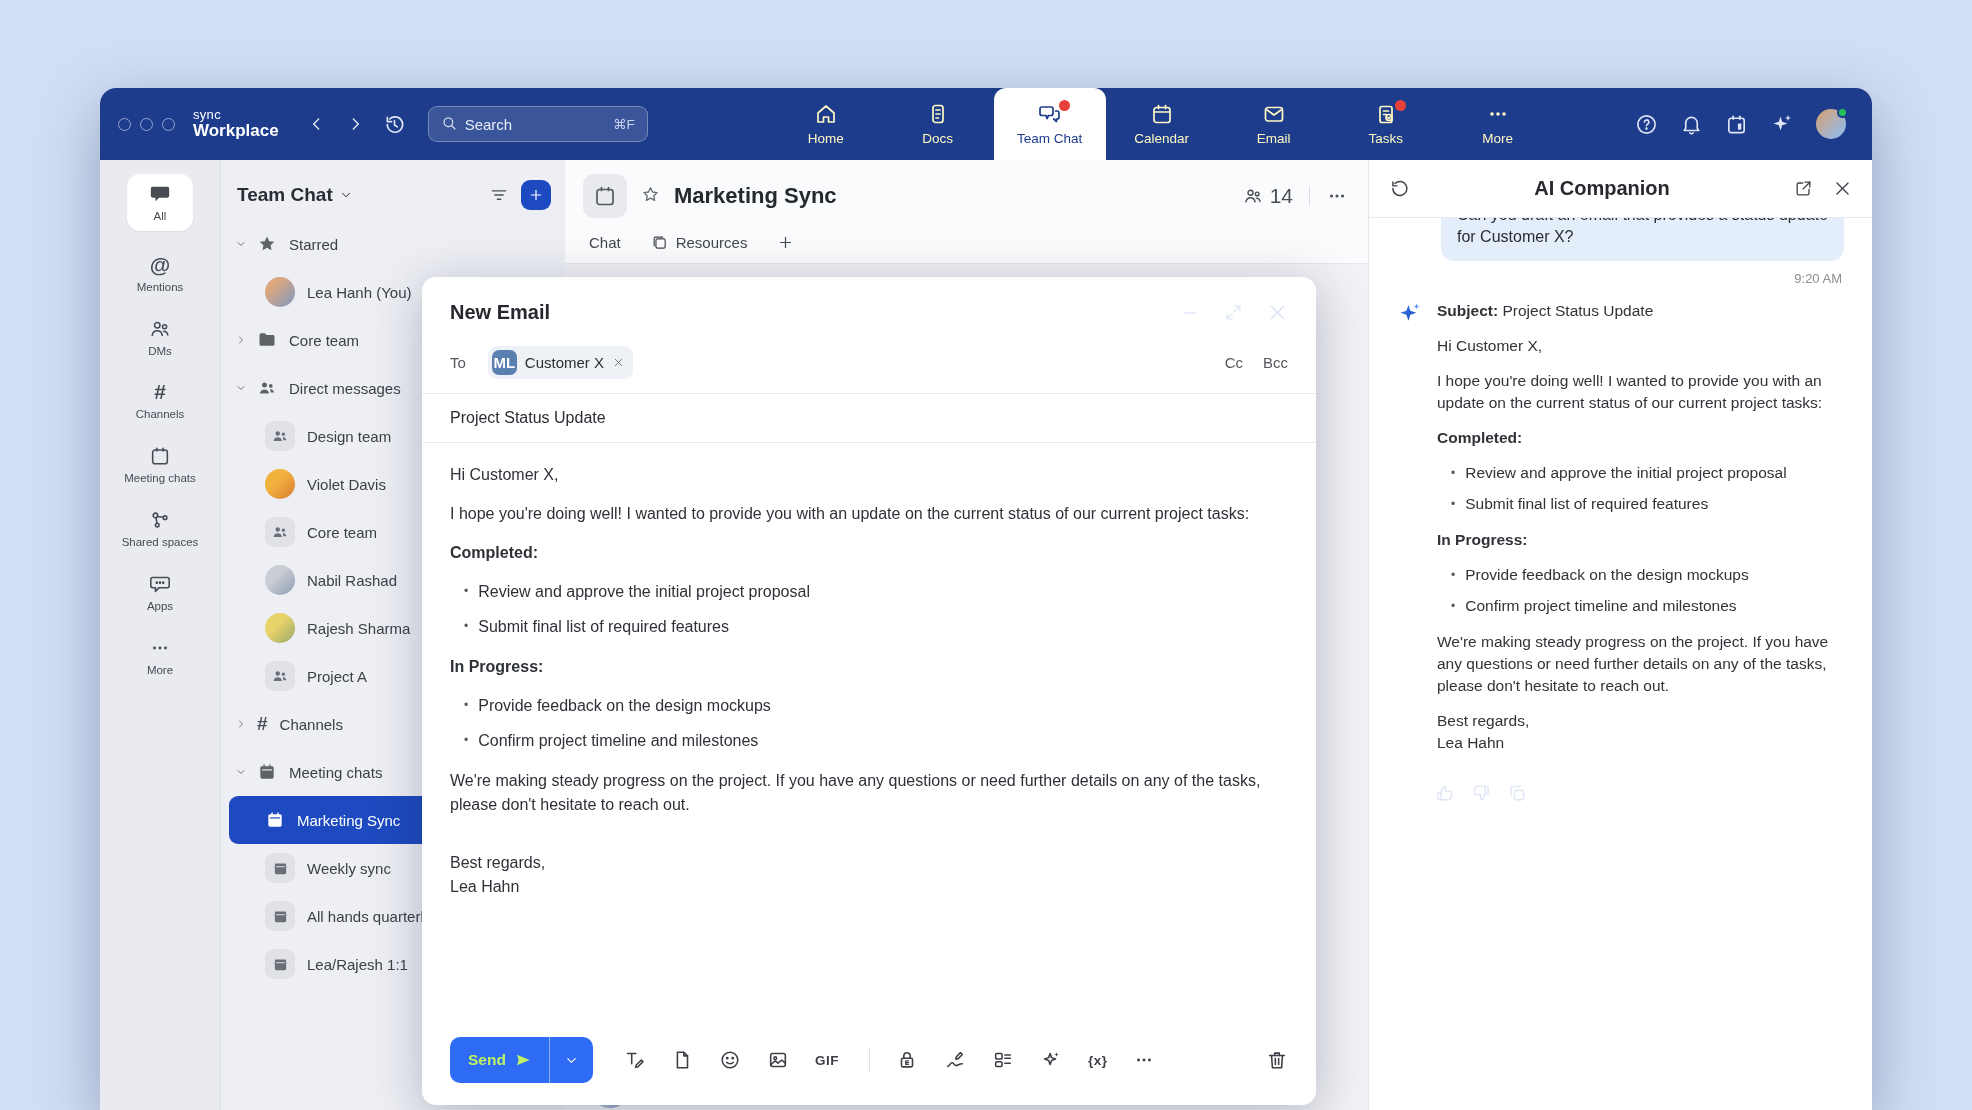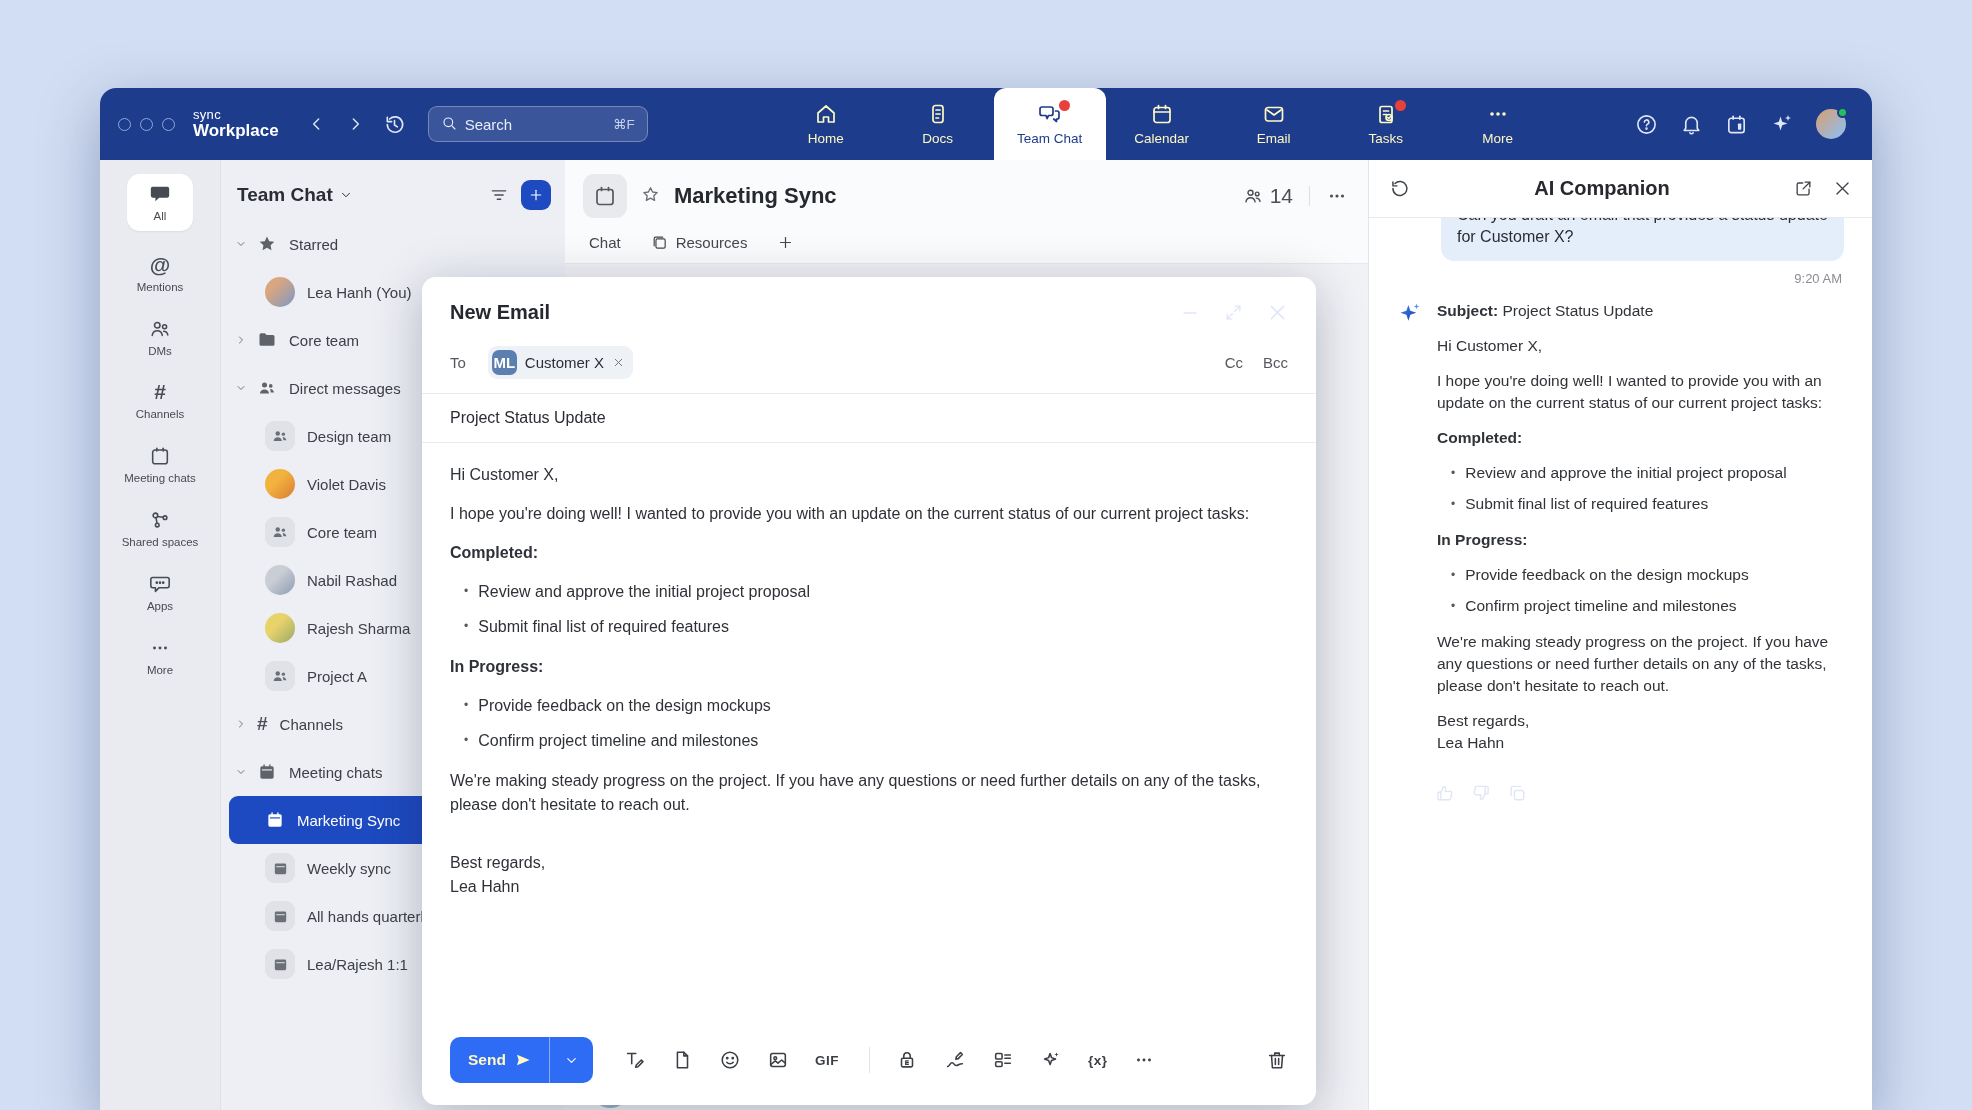--- a/index.html
+++ b/index.html
@@ -88,21 +88,21 @@
   .chip-av{width:25px;height:25px;border-radius:7px;background:#5b7fae;color:#fff;font-size:15px;font-weight:700;display:grid;place-items:center}
   .ccbcc{margin-left:auto;display:flex;gap:20px}
   .ccbcc span{cursor:pointer}
   .m-subject{padding:15px 28px;border-bottom:1px solid #eaebef;font-size:16px;color:#2a2d33}
   .m-body{padding:20px 28px;font-size:16px;color:#2e3137;line-height:1.5;flex:1;overflow:hidden}
   .m-body p{margin-bottom:15px}
   .m-body .blt{margin-bottom:11px}
   .sig{margin-top:34px}
   .m-foot{display:flex;align-items:center;padding:16px 28px 22px;gap:0}
   .sendgrp{display:flex;height:46px;border-radius:10px;overflow:hidden;margin-right:30px}
-  .send-main{background:#2e6cf6;color:#fef9c3;font-size:15.5px;font-weight:600;border:none;display:flex;align-items:center;gap:9px;padding:8px 18px;cursor:pointer}
+  .send-main{background:#2e6cf6;color:#bef264;font-size:15.5px;font-weight:600;border:none;display:flex;align-items:center;gap:9px;padding:8px 18px;cursor:pointer}
   .send-split{background:#2e6cf6;border:none;border-left:1px solid rgba(255,255,255,.45);color:#fff;width:44px;display:grid;place-items:center;cursor:pointer}
   .tool{background:none;border:none;color:#3c3f45;display:grid;place-items:center;cursor:pointer;margin-right:26px}
   .tool.gif,.tool.vars{font-size:13.5px;font-weight:700;letter-spacing:.5px}
   .tdiv{width:1px;height:26px;background:#e1e3e8;margin:0 26px 0 4px}
   .trash{margin-left:auto;margin-right:0}
   .ic{stroke:currentColor;fill:none;stroke-width:1.7;stroke-linecap:round;stroke-linejoin:round}
   .icf{fill:currentColor;stroke:none}
 </style>
 </head>
 <body>

